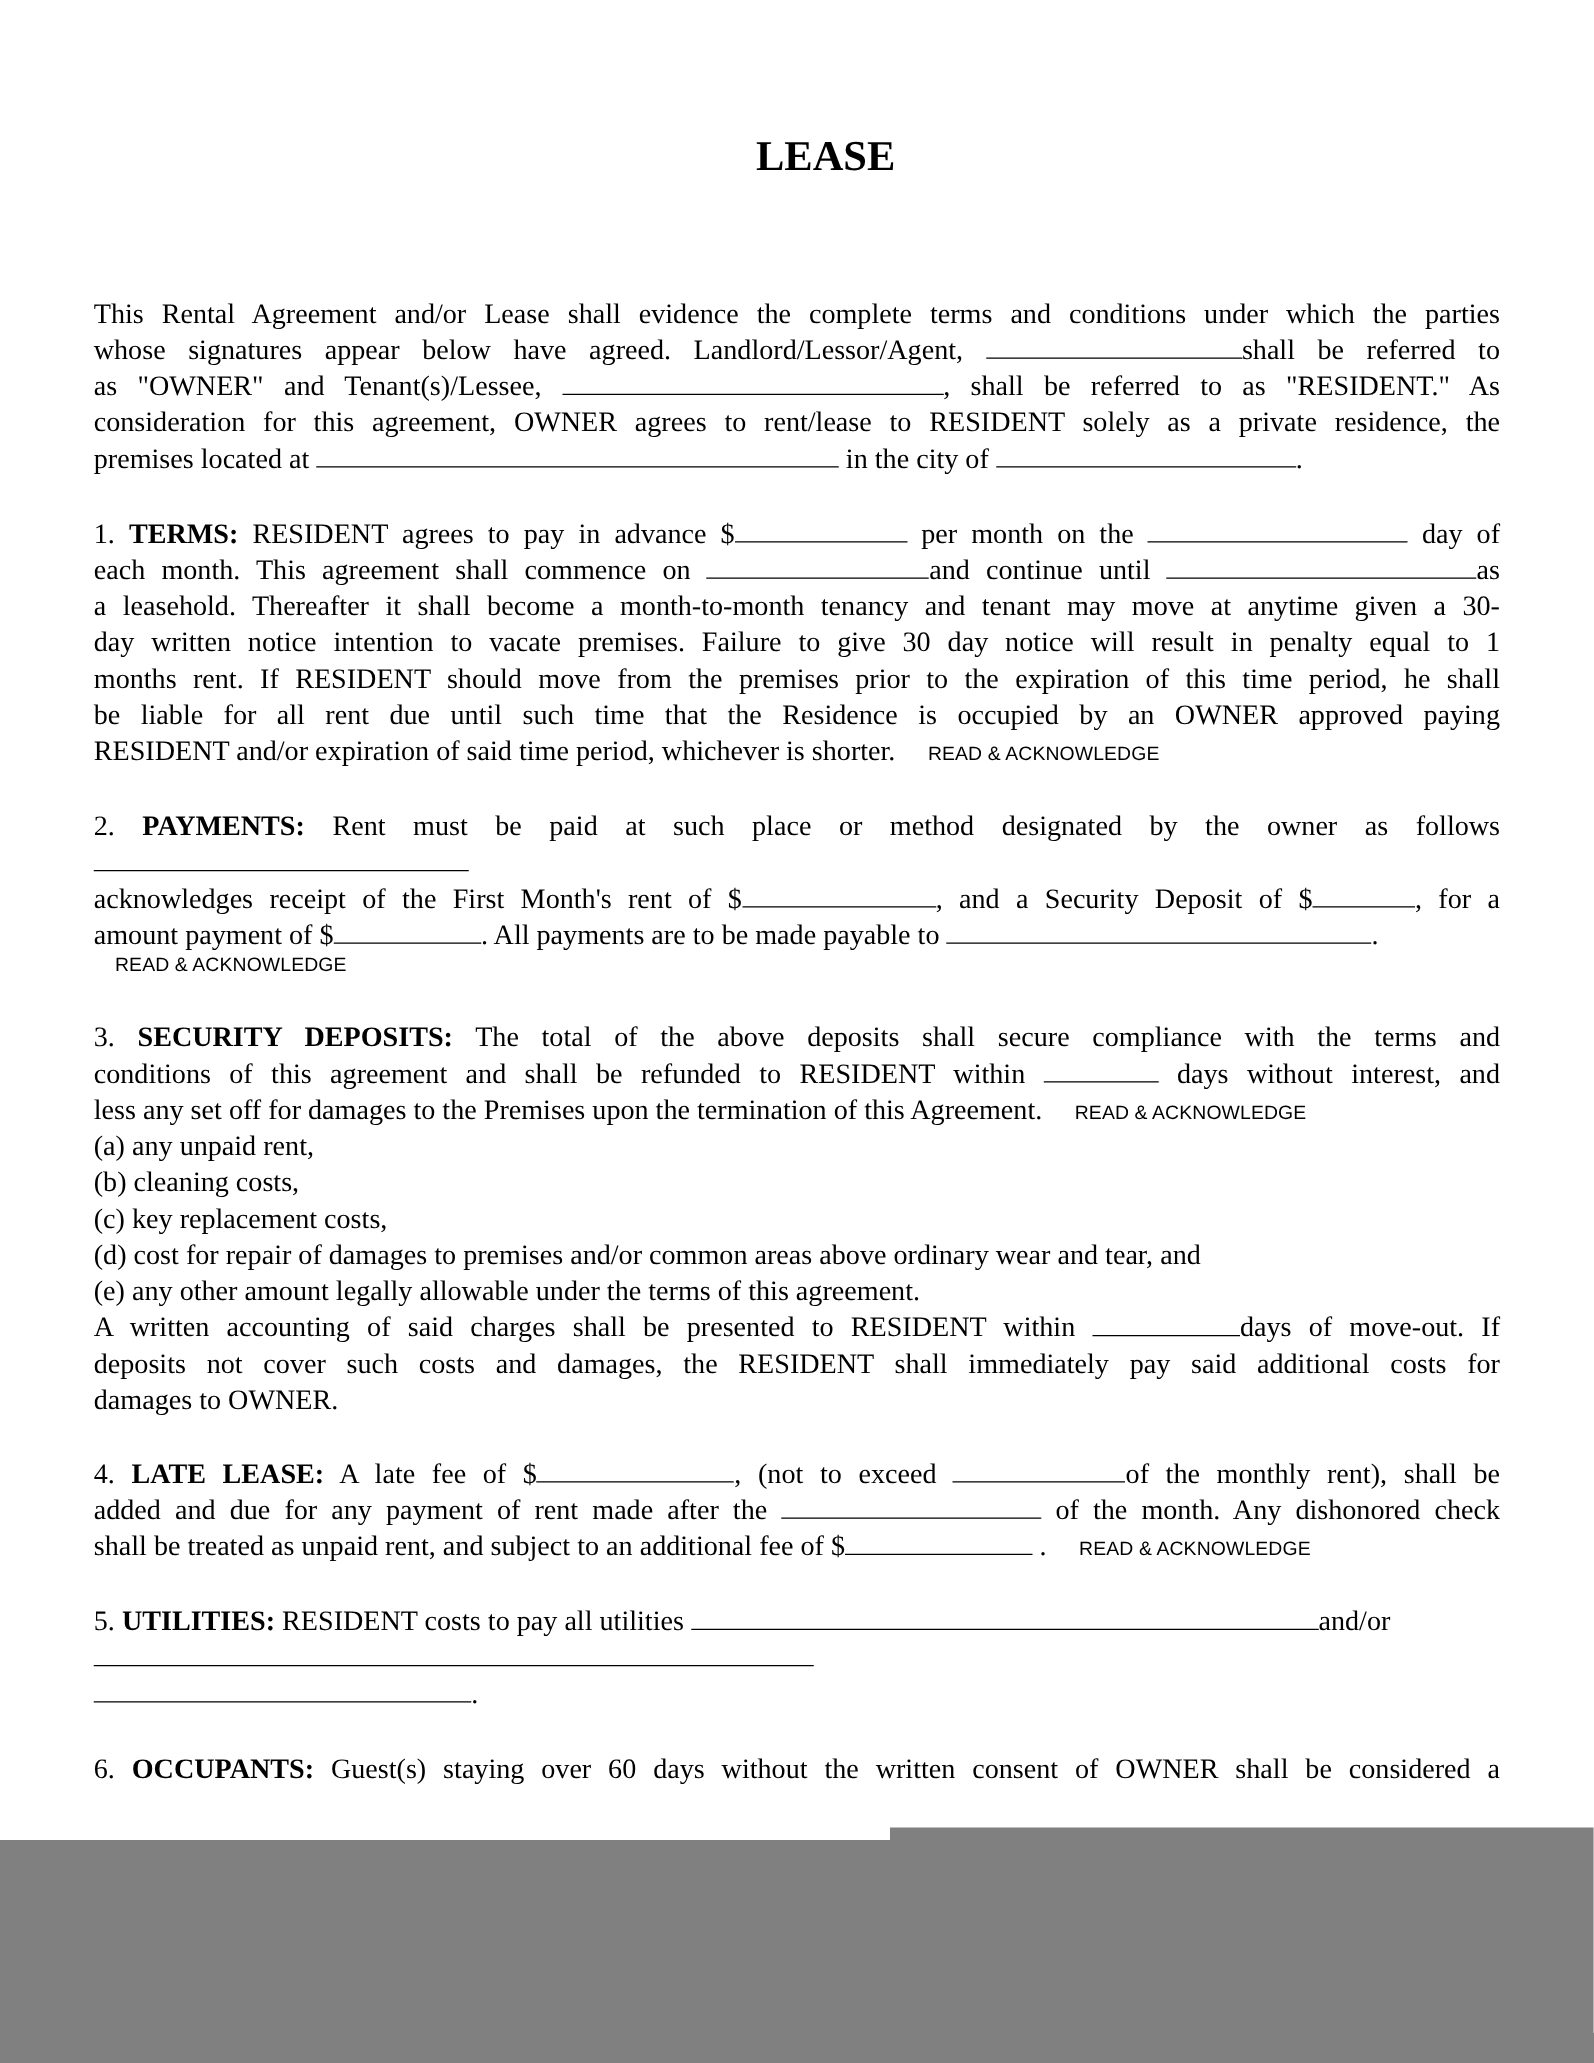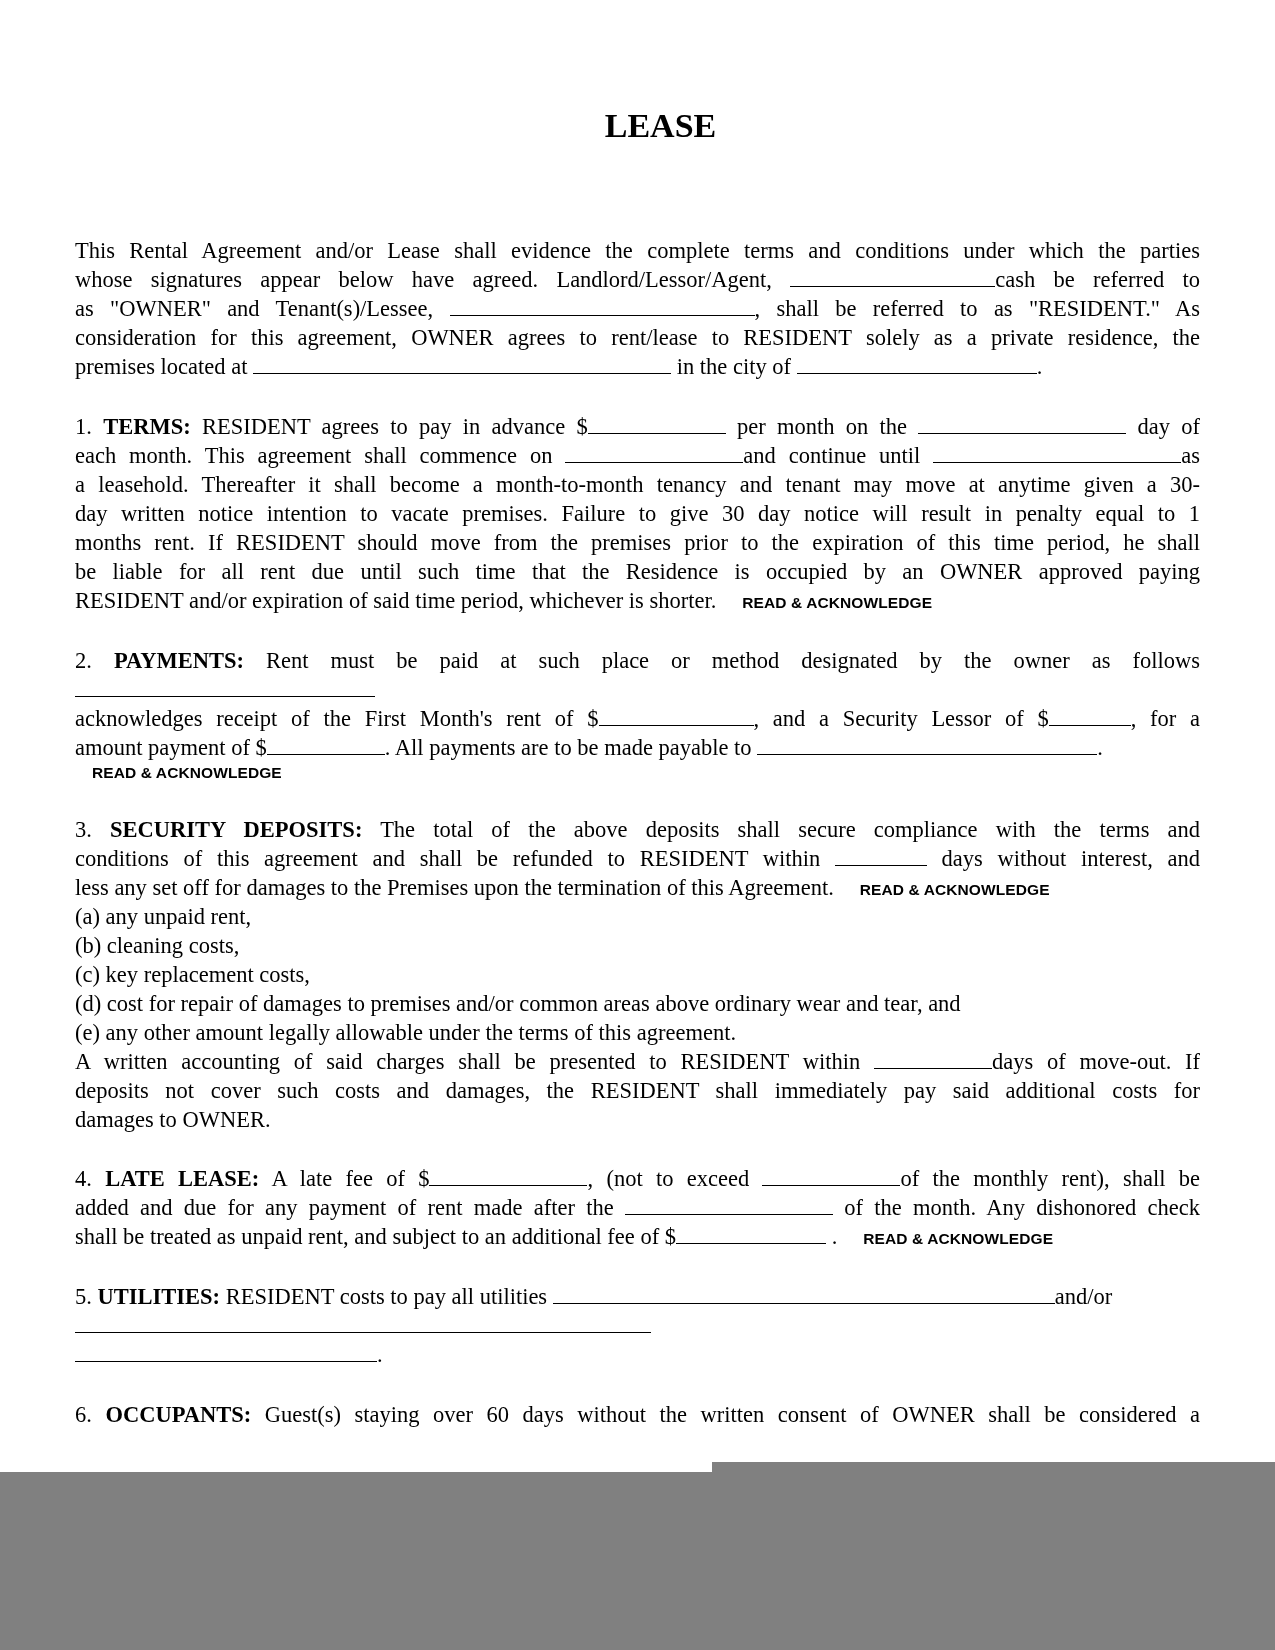--- a/index.html
+++ b/index.html
@@ -17,59 +17,59 @@
   .t2 { top: 150px; }
   .line {
     position: absolute; left: 75px; width: 1125px;
     font-size: 22.5px; line-height: 29.5px; white-space: nowrap;
   }
   .just { text-align: justify; text-align-last: justify; }
   .b { font-weight: bold; }
   .blank { display: inline-block; border-bottom: 1.5px solid #000; height: 20px; vertical-align: baseline; }
   .ack {
     font-family: "Liberation Sans", "DejaVu Sans", sans-serif;
-    font-weight: bold; font-size: 15.5px; letter-spacing: 0.1px;
+    font-weight: normal; font-size: 15.5px; letter-spacing: 0.1px;
   }
   .ack-inline { display: inline-block; margin-left: 26px; }
   .overlay-top {
     position: absolute; left: 712px; top: 1462px; width: 563px; height: 10px; background: #808080;
   }
   .overlay {
     position: absolute; left: 0; top: 1472px; width: 1275px; height: 178px; background: #808080;
   }
 </style>
 </head>
 <body>
 
 <div class="page">
 
   <div class="title t1">LEASE</div>
 
   <div>
     <div class="line just" style="top:236px">This Rental Agreement and/or Lease shall evidence the complete terms and conditions under which the parties</div>
-    <div class="line just" style="top:265px"><span>whose signatures appear below have agreed. Landlord/Lessor/Agent,</span> <span class="blank" style="width:205px"></span><span>cash be referred to</span></div>
+    <div class="line just" style="top:265px"><span>whose signatures appear below have agreed. Landlord/Lessor/Agent,</span> <span class="blank" style="width:205px"></span><span>shall be referred to</span></div>
     <div class="line just" style="top:294px"><span>as "OWNER" and Tenant(s)/Lessee,</span> <span class="blank" style="width:305px"></span><span>, shall be referred to as "RESIDENT." As</span></div>
     <div class="line just" style="top:323px">consideration for this agreement, OWNER agrees to rent/lease to RESIDENT solely as a private residence, the</div>
     <div class="line" style="top:352px"><span>premises located at</span> <span class="blank" style="width:418px"></span> <span>in the city of</span> <span class="blank" style="width:240px"></span><span>.</span></div>
   </div>
 
   <div>
     <div class="line just" style="top:412px"><span>1.</span> <span class="b">TERMS:</span> <span>RESIDENT agrees to pay in advance $</span><span class="blank" style="width:138px"></span> <span>per month on the</span> <span class="blank" style="width:208px"></span> <span>day of</span></div>
     <div class="line just" style="top:441px"><span>each month. This agreement shall commence on</span> <span class="blank" style="width:178px"></span><span>and continue until</span> <span class="blank" style="width:248px"></span><span>as</span></div>
     <div class="line just" style="top:470px">a leasehold. Thereafter it shall become a month-to-month tenancy and tenant may move at anytime given a 30-</div>
     <div class="line just" style="top:499px">day written notice intention to vacate premises.  Failure to give 30 day notice will result in penalty equal to 1</div>
     <div class="line just" style="top:528px">months rent. If RESIDENT should move from the premises prior to the expiration of this time period, he shall</div>
     <div class="line just" style="top:557px">be liable for all rent due until such time that the Residence is occupied by an OWNER approved paying</div>
     <div class="line" style="top:586px"><span>RESIDENT and/or expiration of said time period, whichever is shorter.</span><span class="ack ack-inline">READ &amp; ACKNOWLEDGE</span></div>
   </div>
 
   <div>
     <div class="line just" style="top:646px"><span>2.</span> <span class="b">PAYMENTS:</span> <span>Rent must be paid at such place or method designated by the owner as follows</span></div>
     <div class="line just" style="top:675px"><span class="blank" style="width:300px"></span></div>
-    <div class="line just" style="top:704px"><span>acknowledges receipt of the First Month's rent of $</span><span class="blank" style="width:155px"></span><span>, and a Security Lessor of $</span><span class="blank" style="width:82px"></span><span>,  for a</span></div>
+    <div class="line just" style="top:704px"><span>acknowledges receipt of the First Month's rent of $</span><span class="blank" style="width:155px"></span><span>, and a Security Deposit of $</span><span class="blank" style="width:82px"></span><span>,  for a</span></div>
     <div class="line" style="top:733px"><span>amount payment of $</span><span class="blank" style="width:118px"></span><span>. All payments are to be made payable to</span> <span class="blank" style="width:340px"></span><span>.</span></div>
     <div class="line ack" style="top:762px; left:92px; line-height:22px">READ &amp; ACKNOWLEDGE</div>
   </div>
 
   <div>
     <div class="line just" style="top:815px"><span>3.</span> <span class="b">SECURITY DEPOSITS:</span> <span>The total of the above deposits shall secure compliance with the terms and</span></div>
     <div class="line just" style="top:844px"><span>conditions of this agreement and shall be refunded to RESIDENT within</span> <span class="blank" style="width:92px"></span> <span>days without interest, and</span></div>
     <div class="line" style="top:873px"><span>less any set off for damages to the Premises upon the termination of this Agreement.</span><span class="ack ack-inline">READ &amp; ACKNOWLEDGE</span></div>
     <div class="line" style="top:902px">(a) any unpaid rent,</div>
     <div class="line" style="top:931px">(b) cleaning costs,</div>

